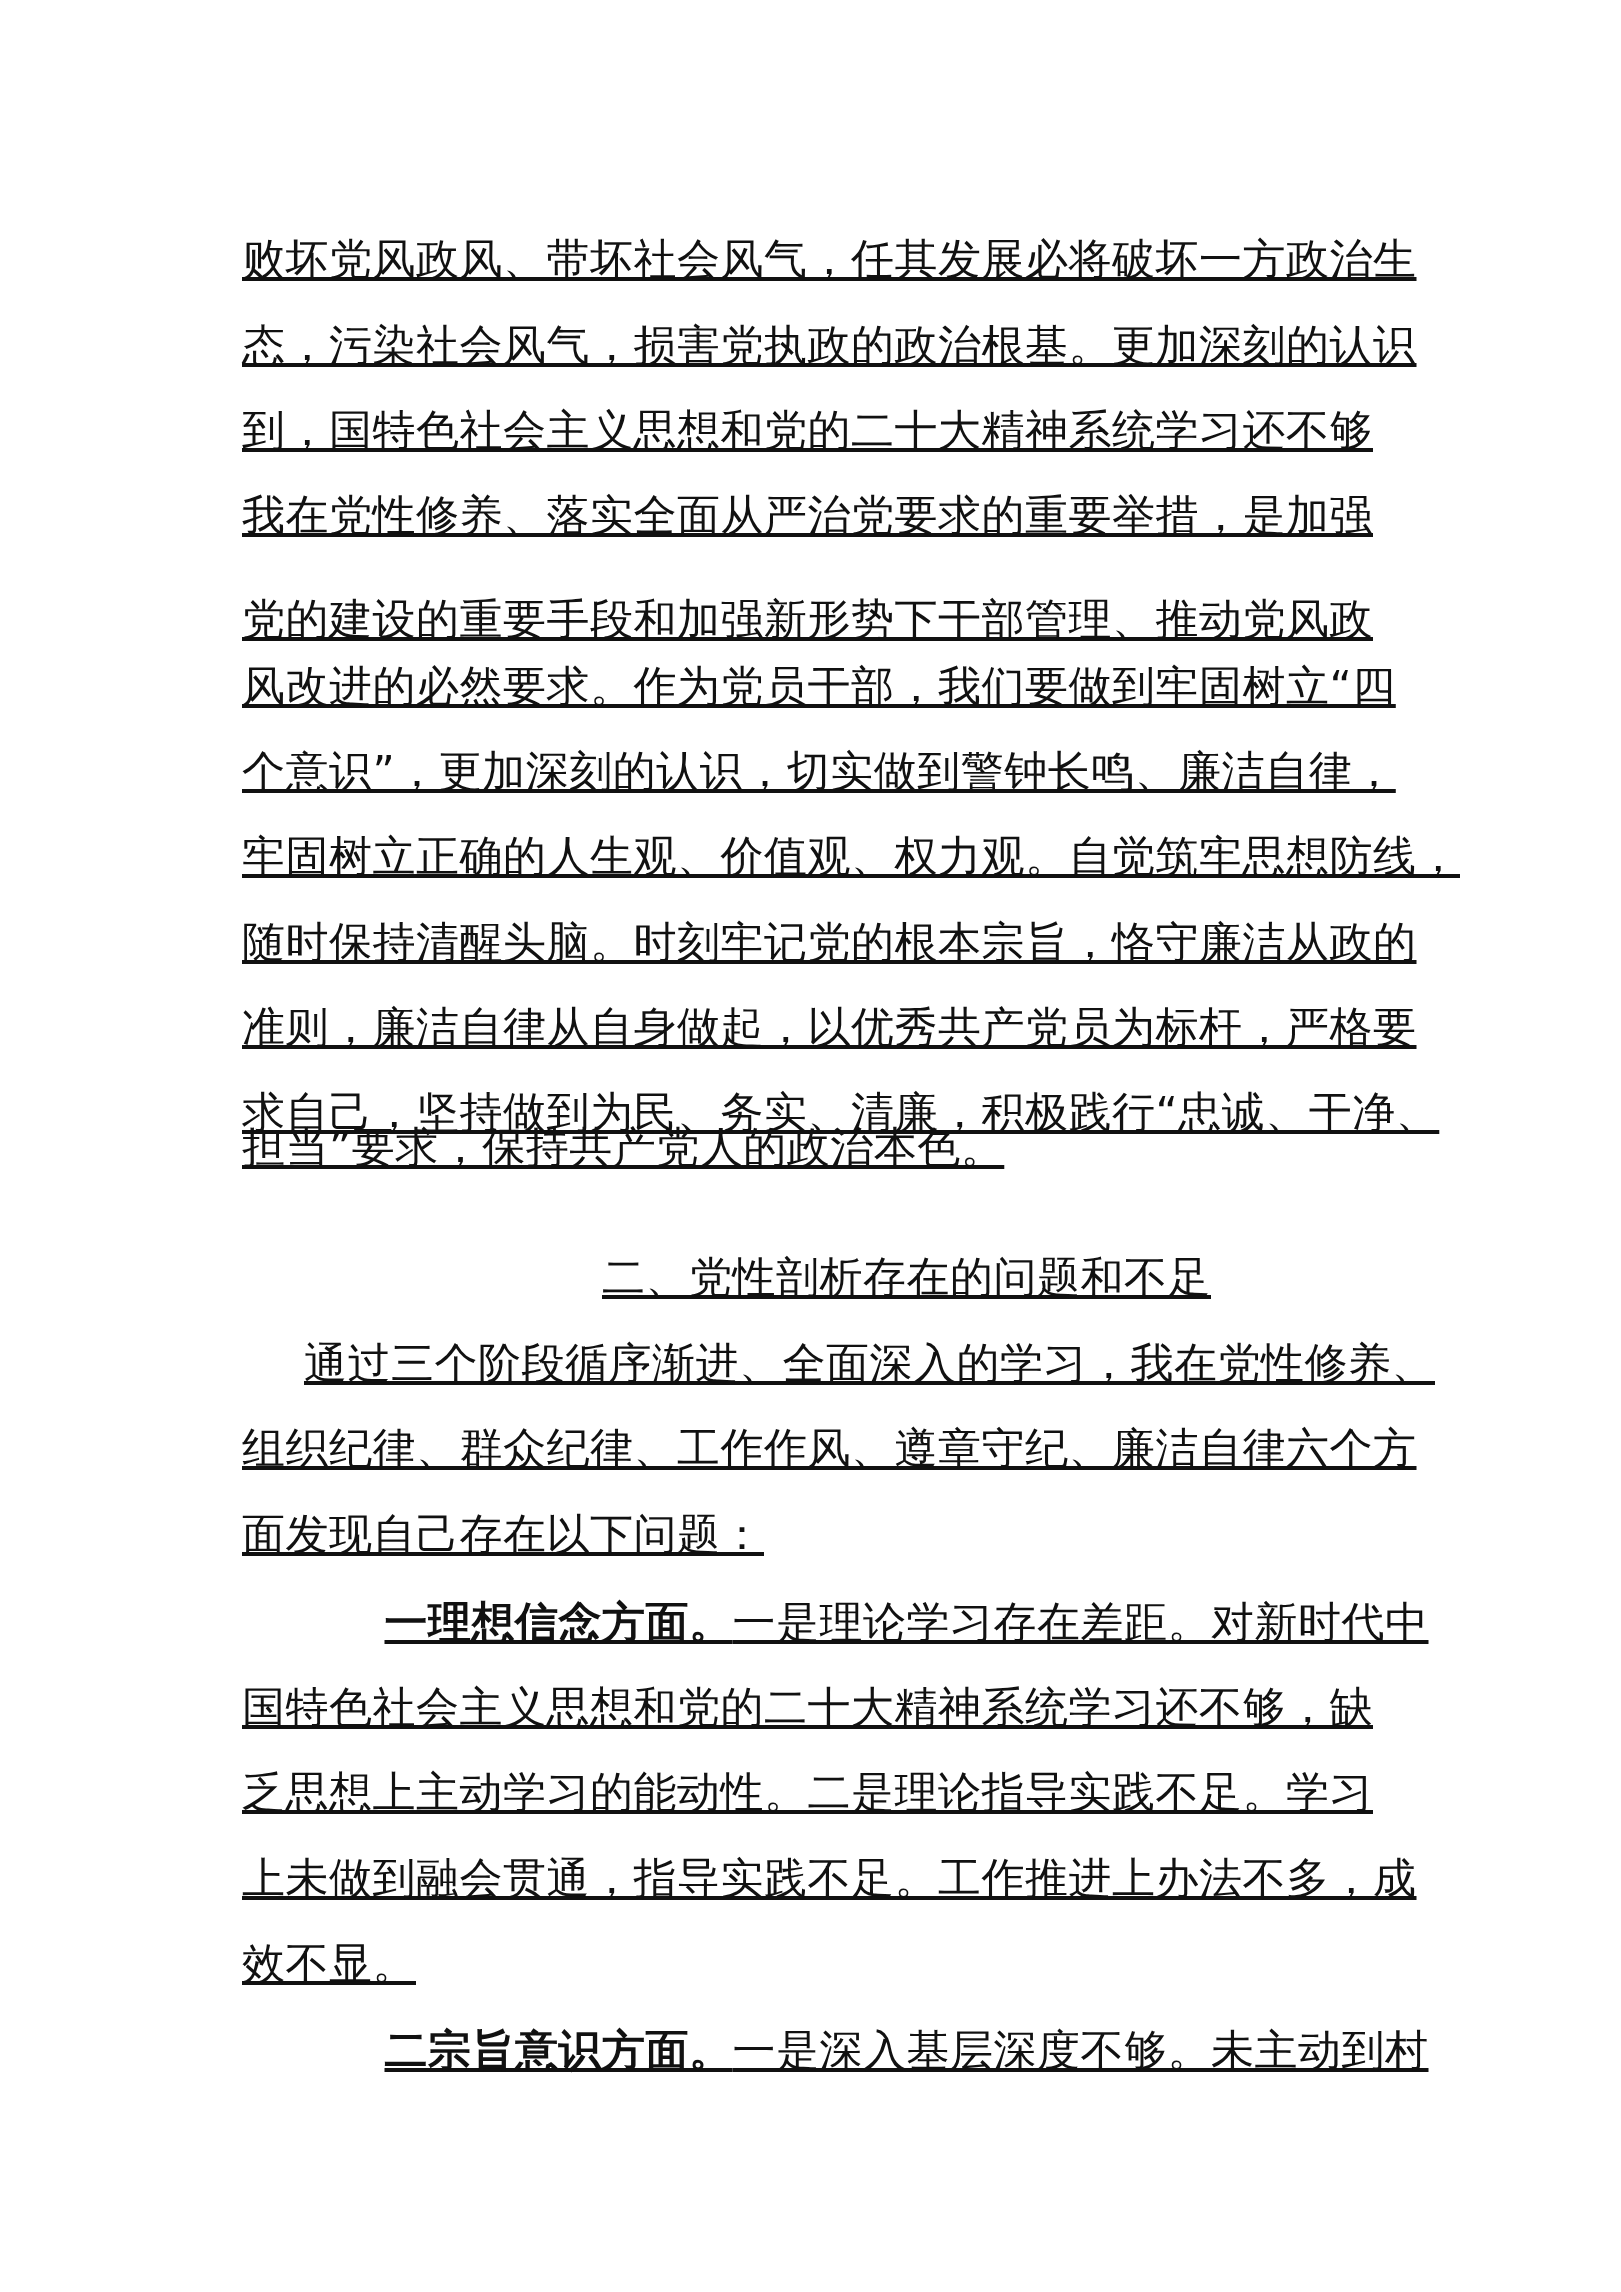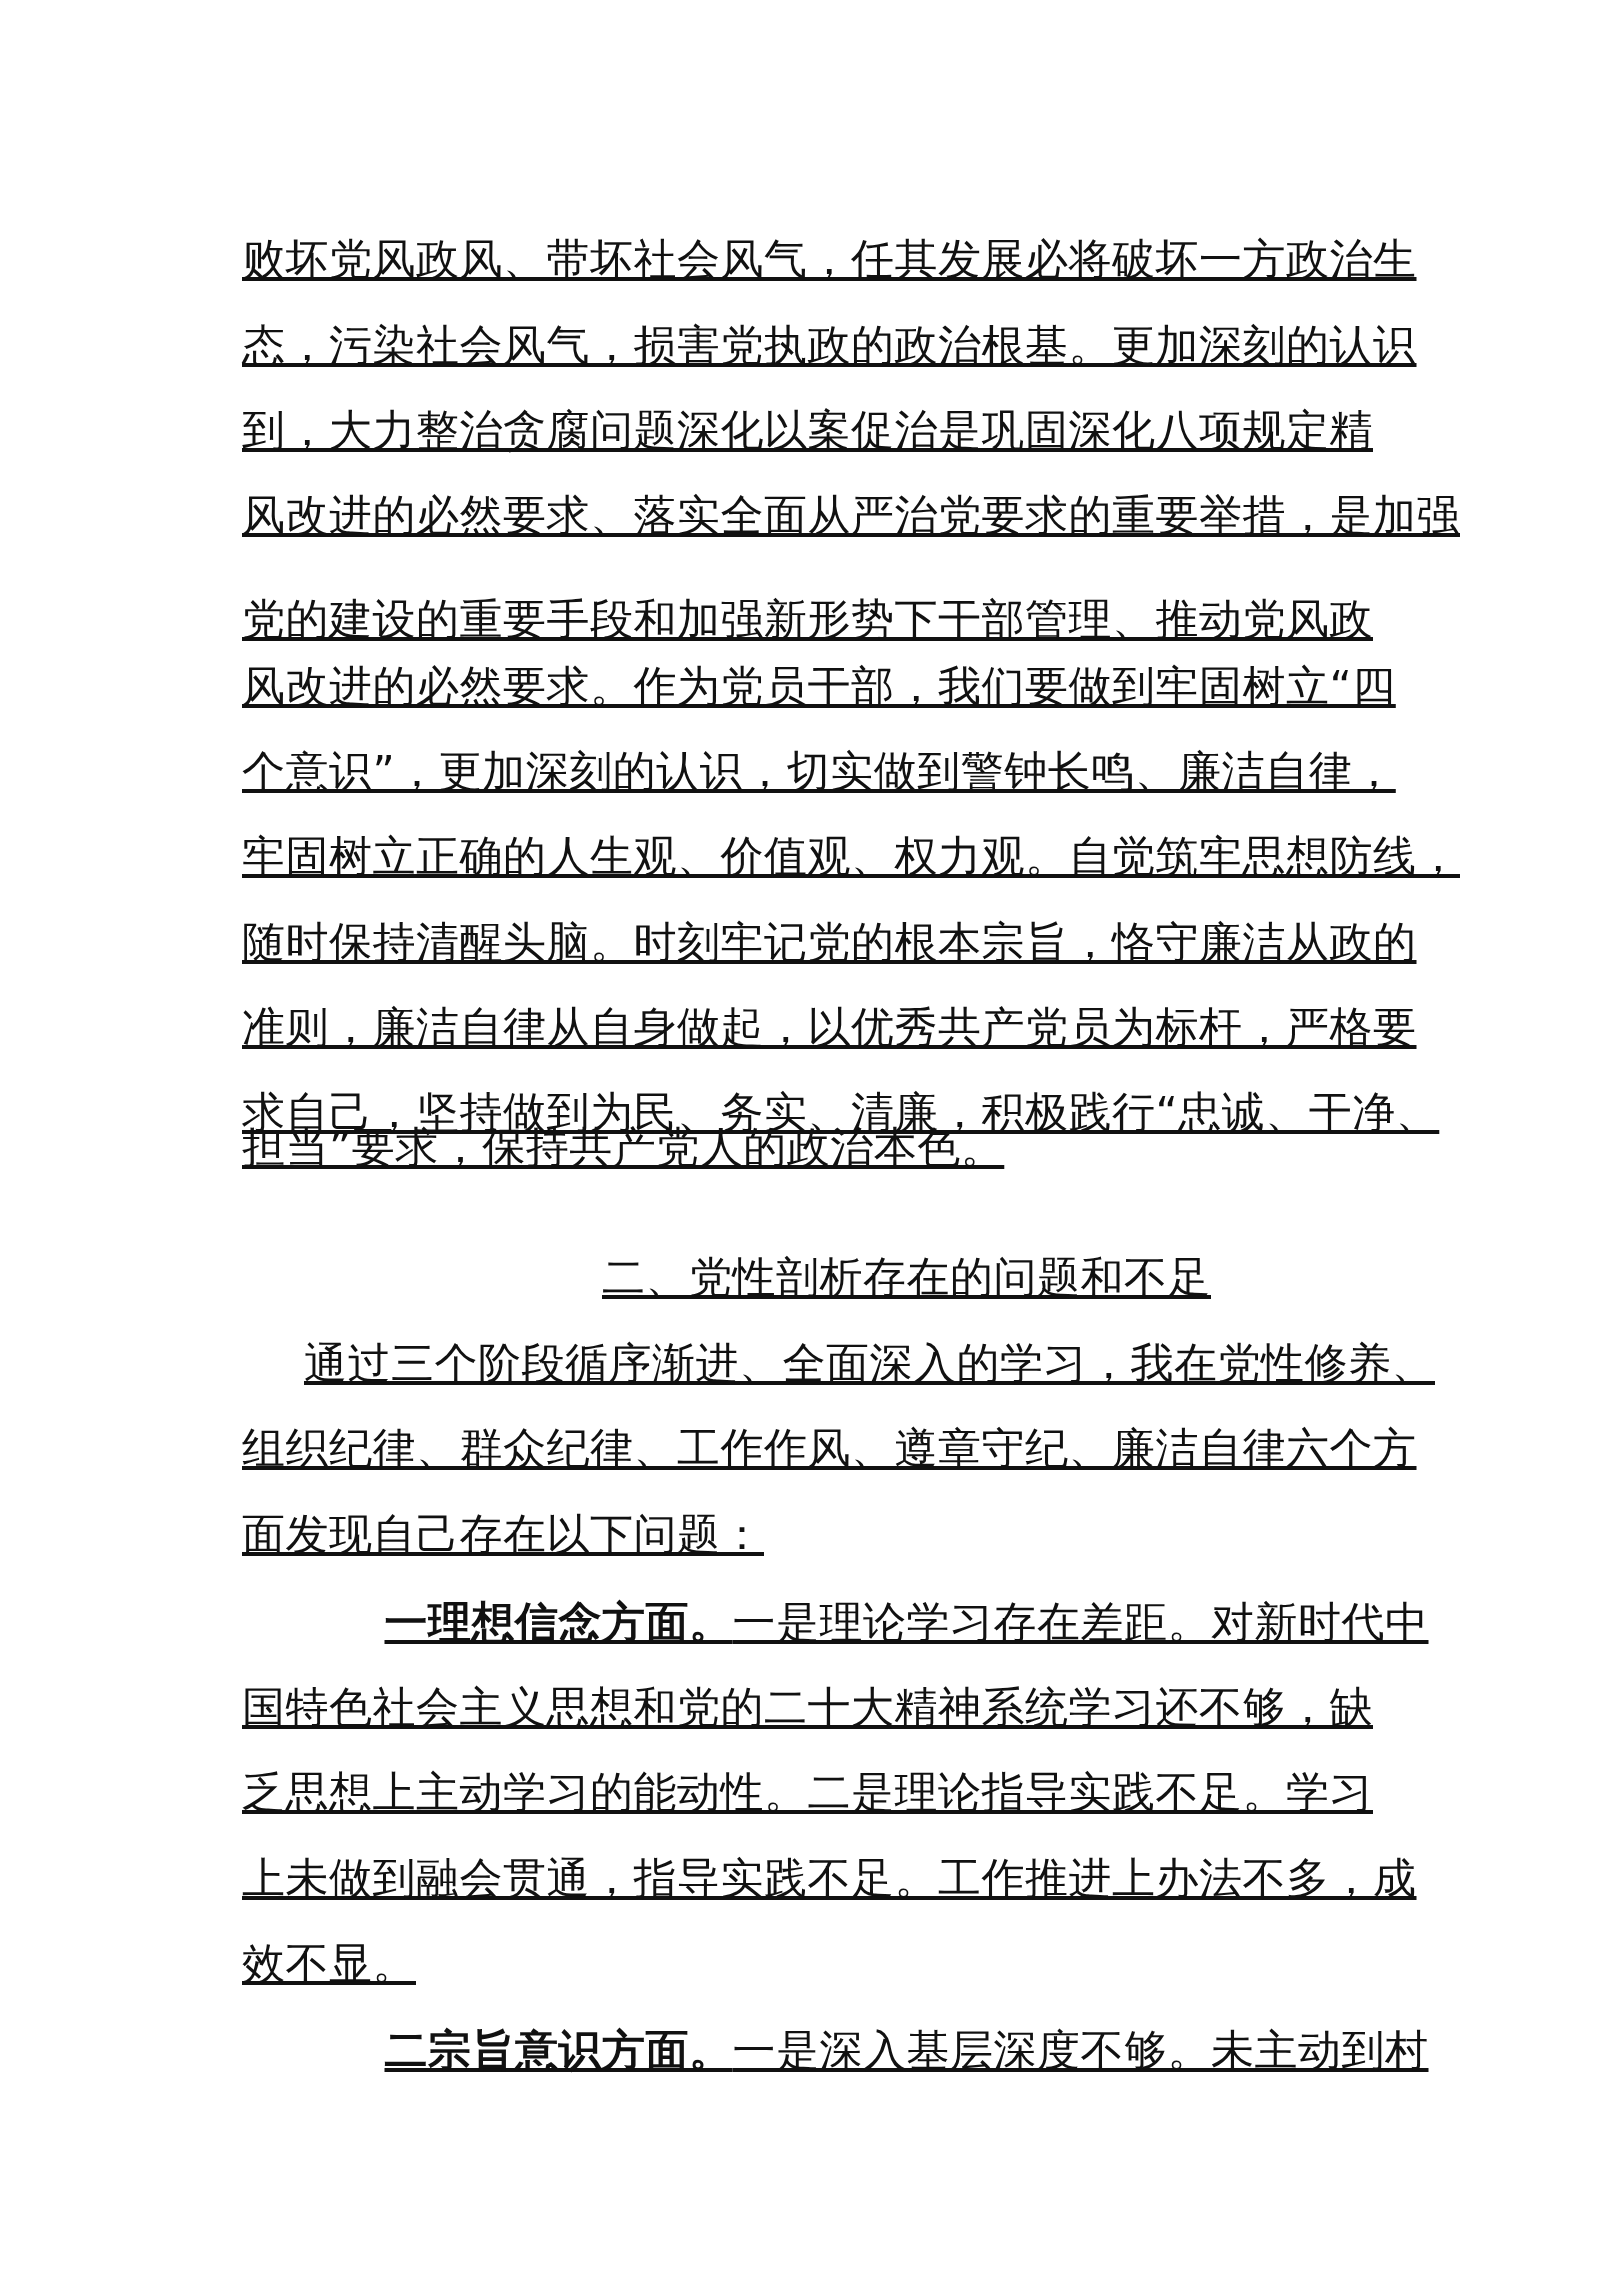--- a/index.html
+++ b/index.html
@@ -37,22 +37,22 @@
     .indent2 { left: 304px; }
     .bold-lead { font-weight: bold; margin-top: 12px; }
   </style>
 </head>
 <body>
 
 <div class="page">
 
   <div class="line" style="top:225px">败坏党风政风、带坏社会风气，任其发展必将破坏一方政治生</div>
   <div class="line" style="top:311px">态，污染社会风气，损害党执政的政治根基。更加深刻的认识</div>
-  <div class="line" style="top:396px">到，大力整治贪腐问题深化以案促治是巩固深化八项规定精</div>
-  <div class="line" style="top:481px">风改进的必然要求、落实全面从严治党要求的重要举措，是加强</div>
+  <div class="line" style="top:396px">到，国特色社会主义思想和党的二十大精神系统学习还不够</div>
+  <div class="line" style="top:481px">我在党性修养、落实全面从严治党要求的重要举措，是加强</div>
   <div class="line" style="top:585px">党的建设的重要手段和加强新形势下干部管理、推动党风政</div>
   <div class="line" style="top:652px">风改进的必然要求。作为党员干部，我们要做到牢固树立“四</div>
   <div class="line" style="top:737px">个意识”，更加深刻的认识，切实做到警钟长鸣、廉洁自律，</div>
   <div class="line" style="top:822px">牢固树立正确的人生观、价值观、权力观。自觉筑牢思想防线，</div>
   <div class="line" style="top:908px">随时保持清醒头脑。时刻牢记党的根本宗旨，恪守廉洁从政的</div>
   <div class="line" style="top:993px">准则，廉洁自律从自身做起，以优秀共产党员为标杆，严格要</div>
   <div class="line" style="top:1078px">求自己，坚持做到为民、务实、清廉，积极践行“忠诚、干净、</div>
   <div class="line" style="top:1113px">担当”要求，保持共产党人的政治本色。</div>
 
   <div class="line indent1" style="top:1243px">二、党性剖析存在的问题和不足</div>

